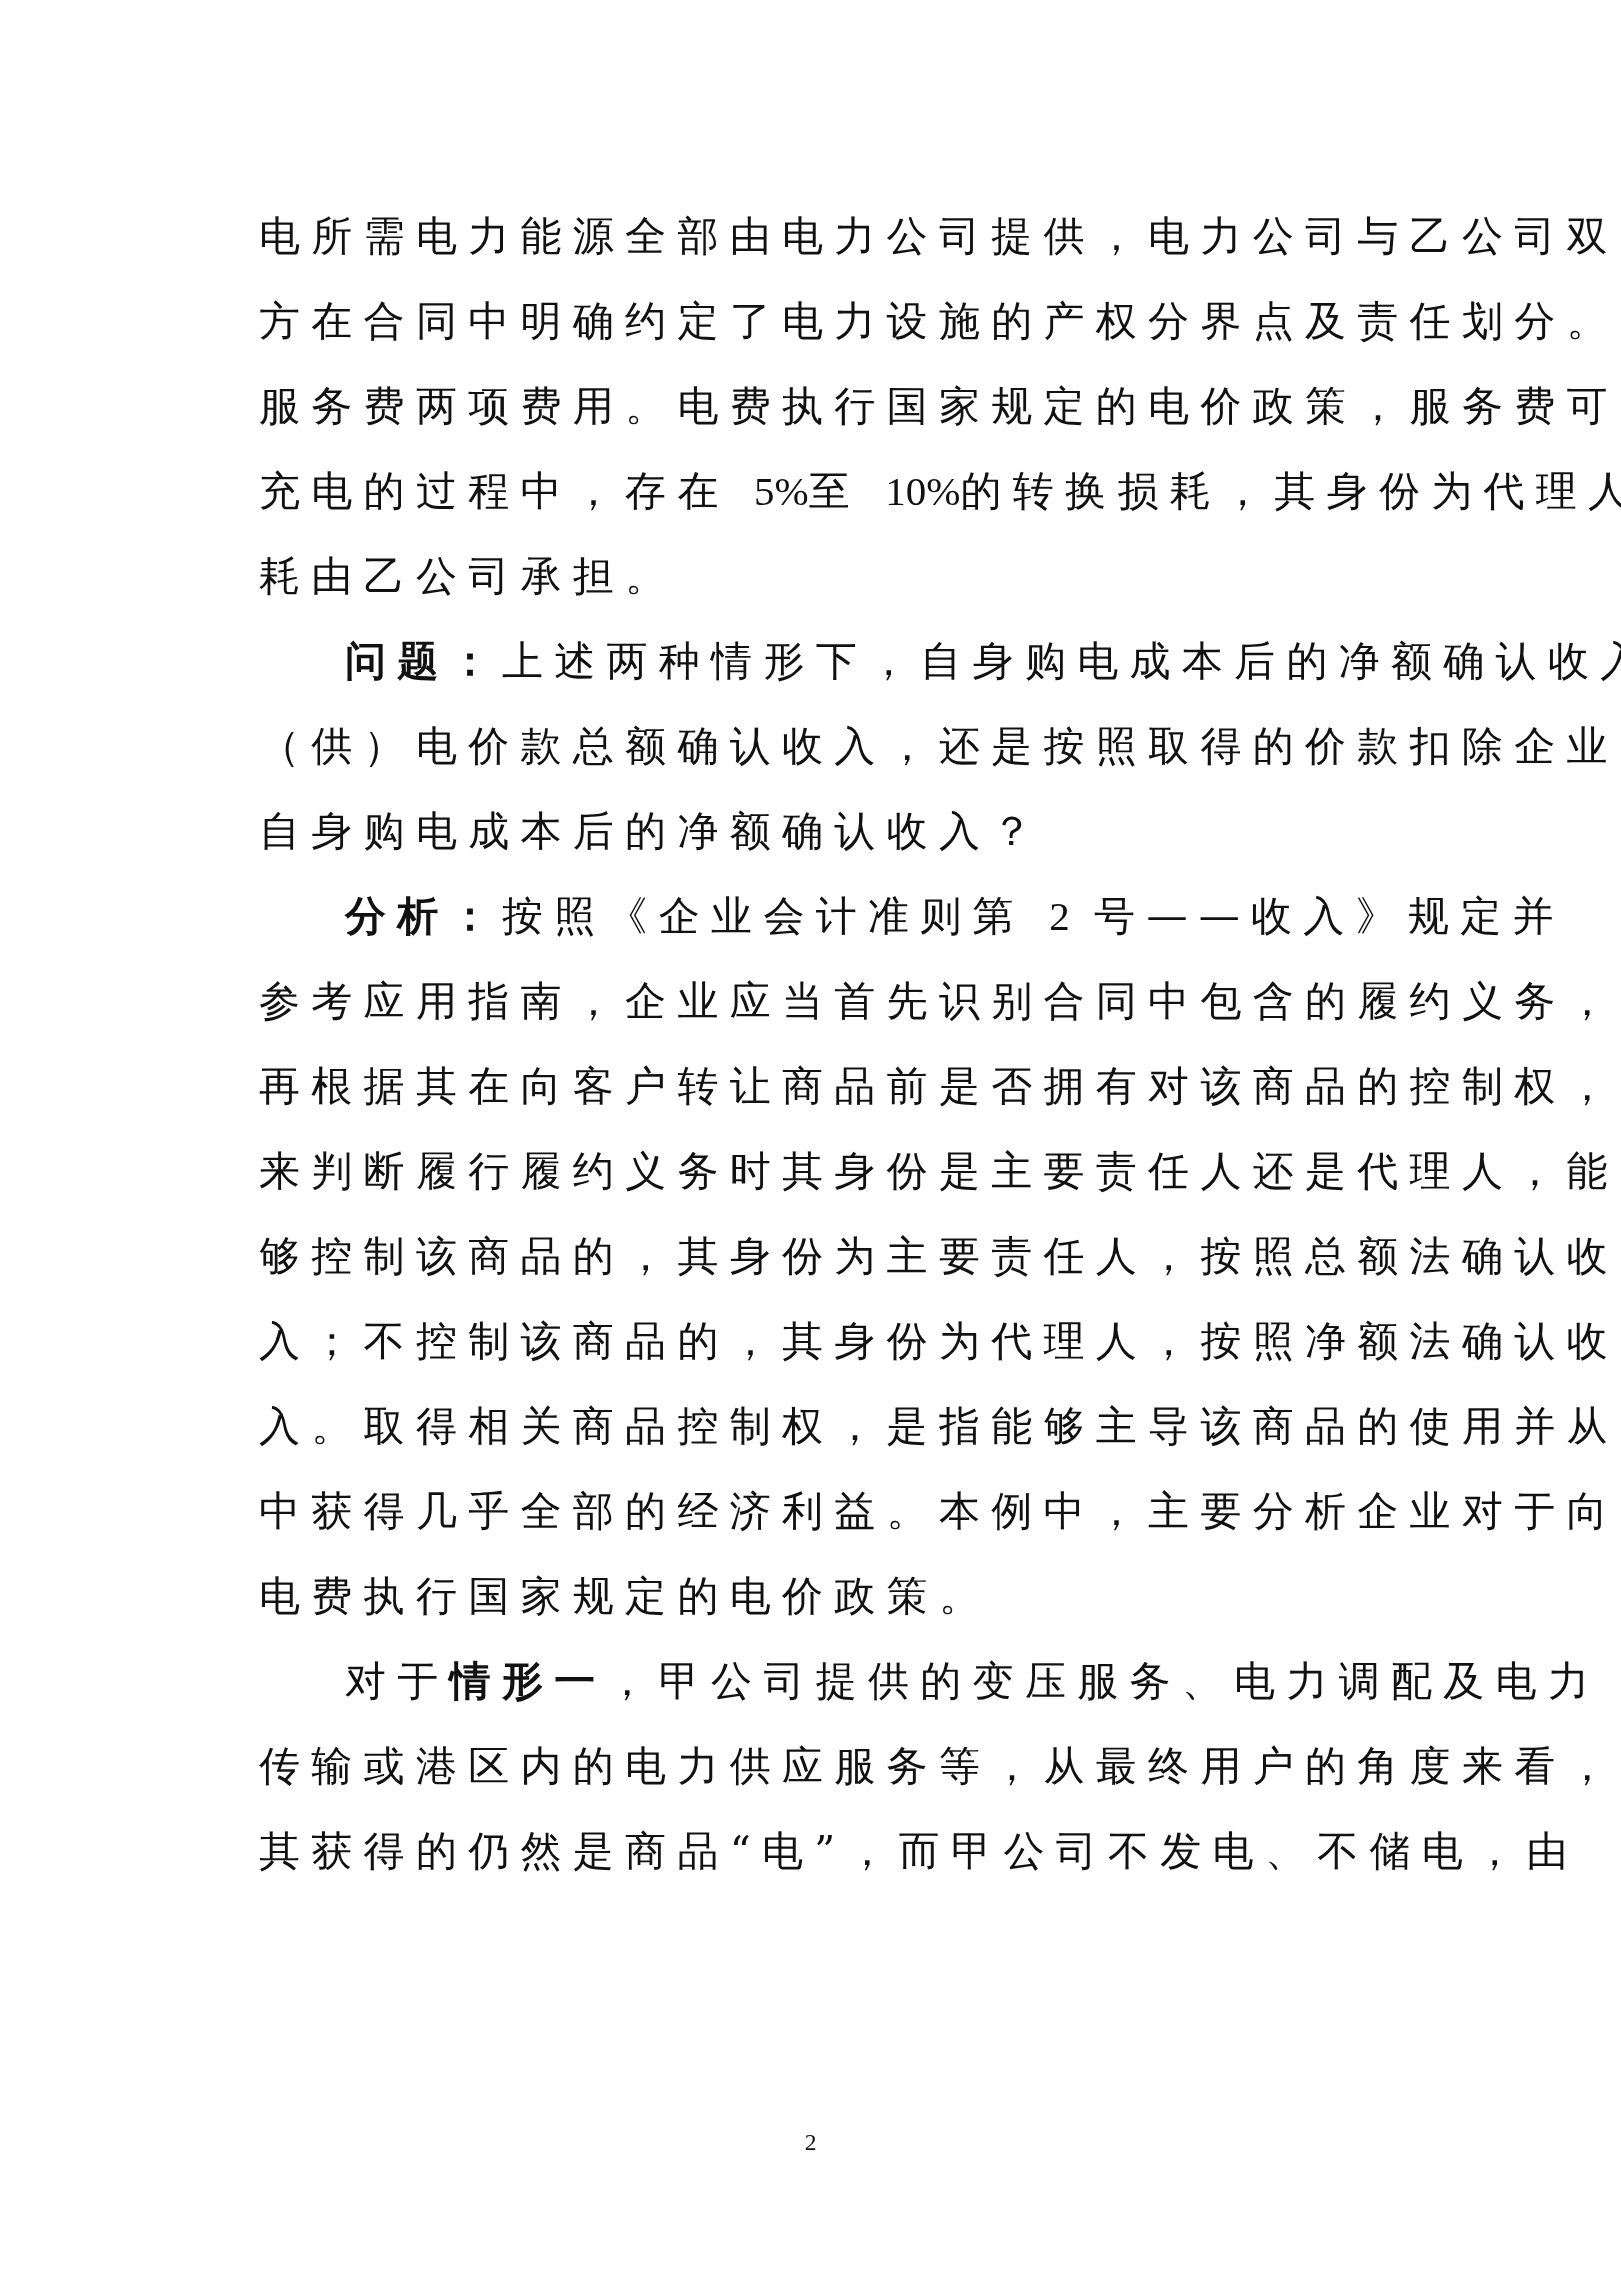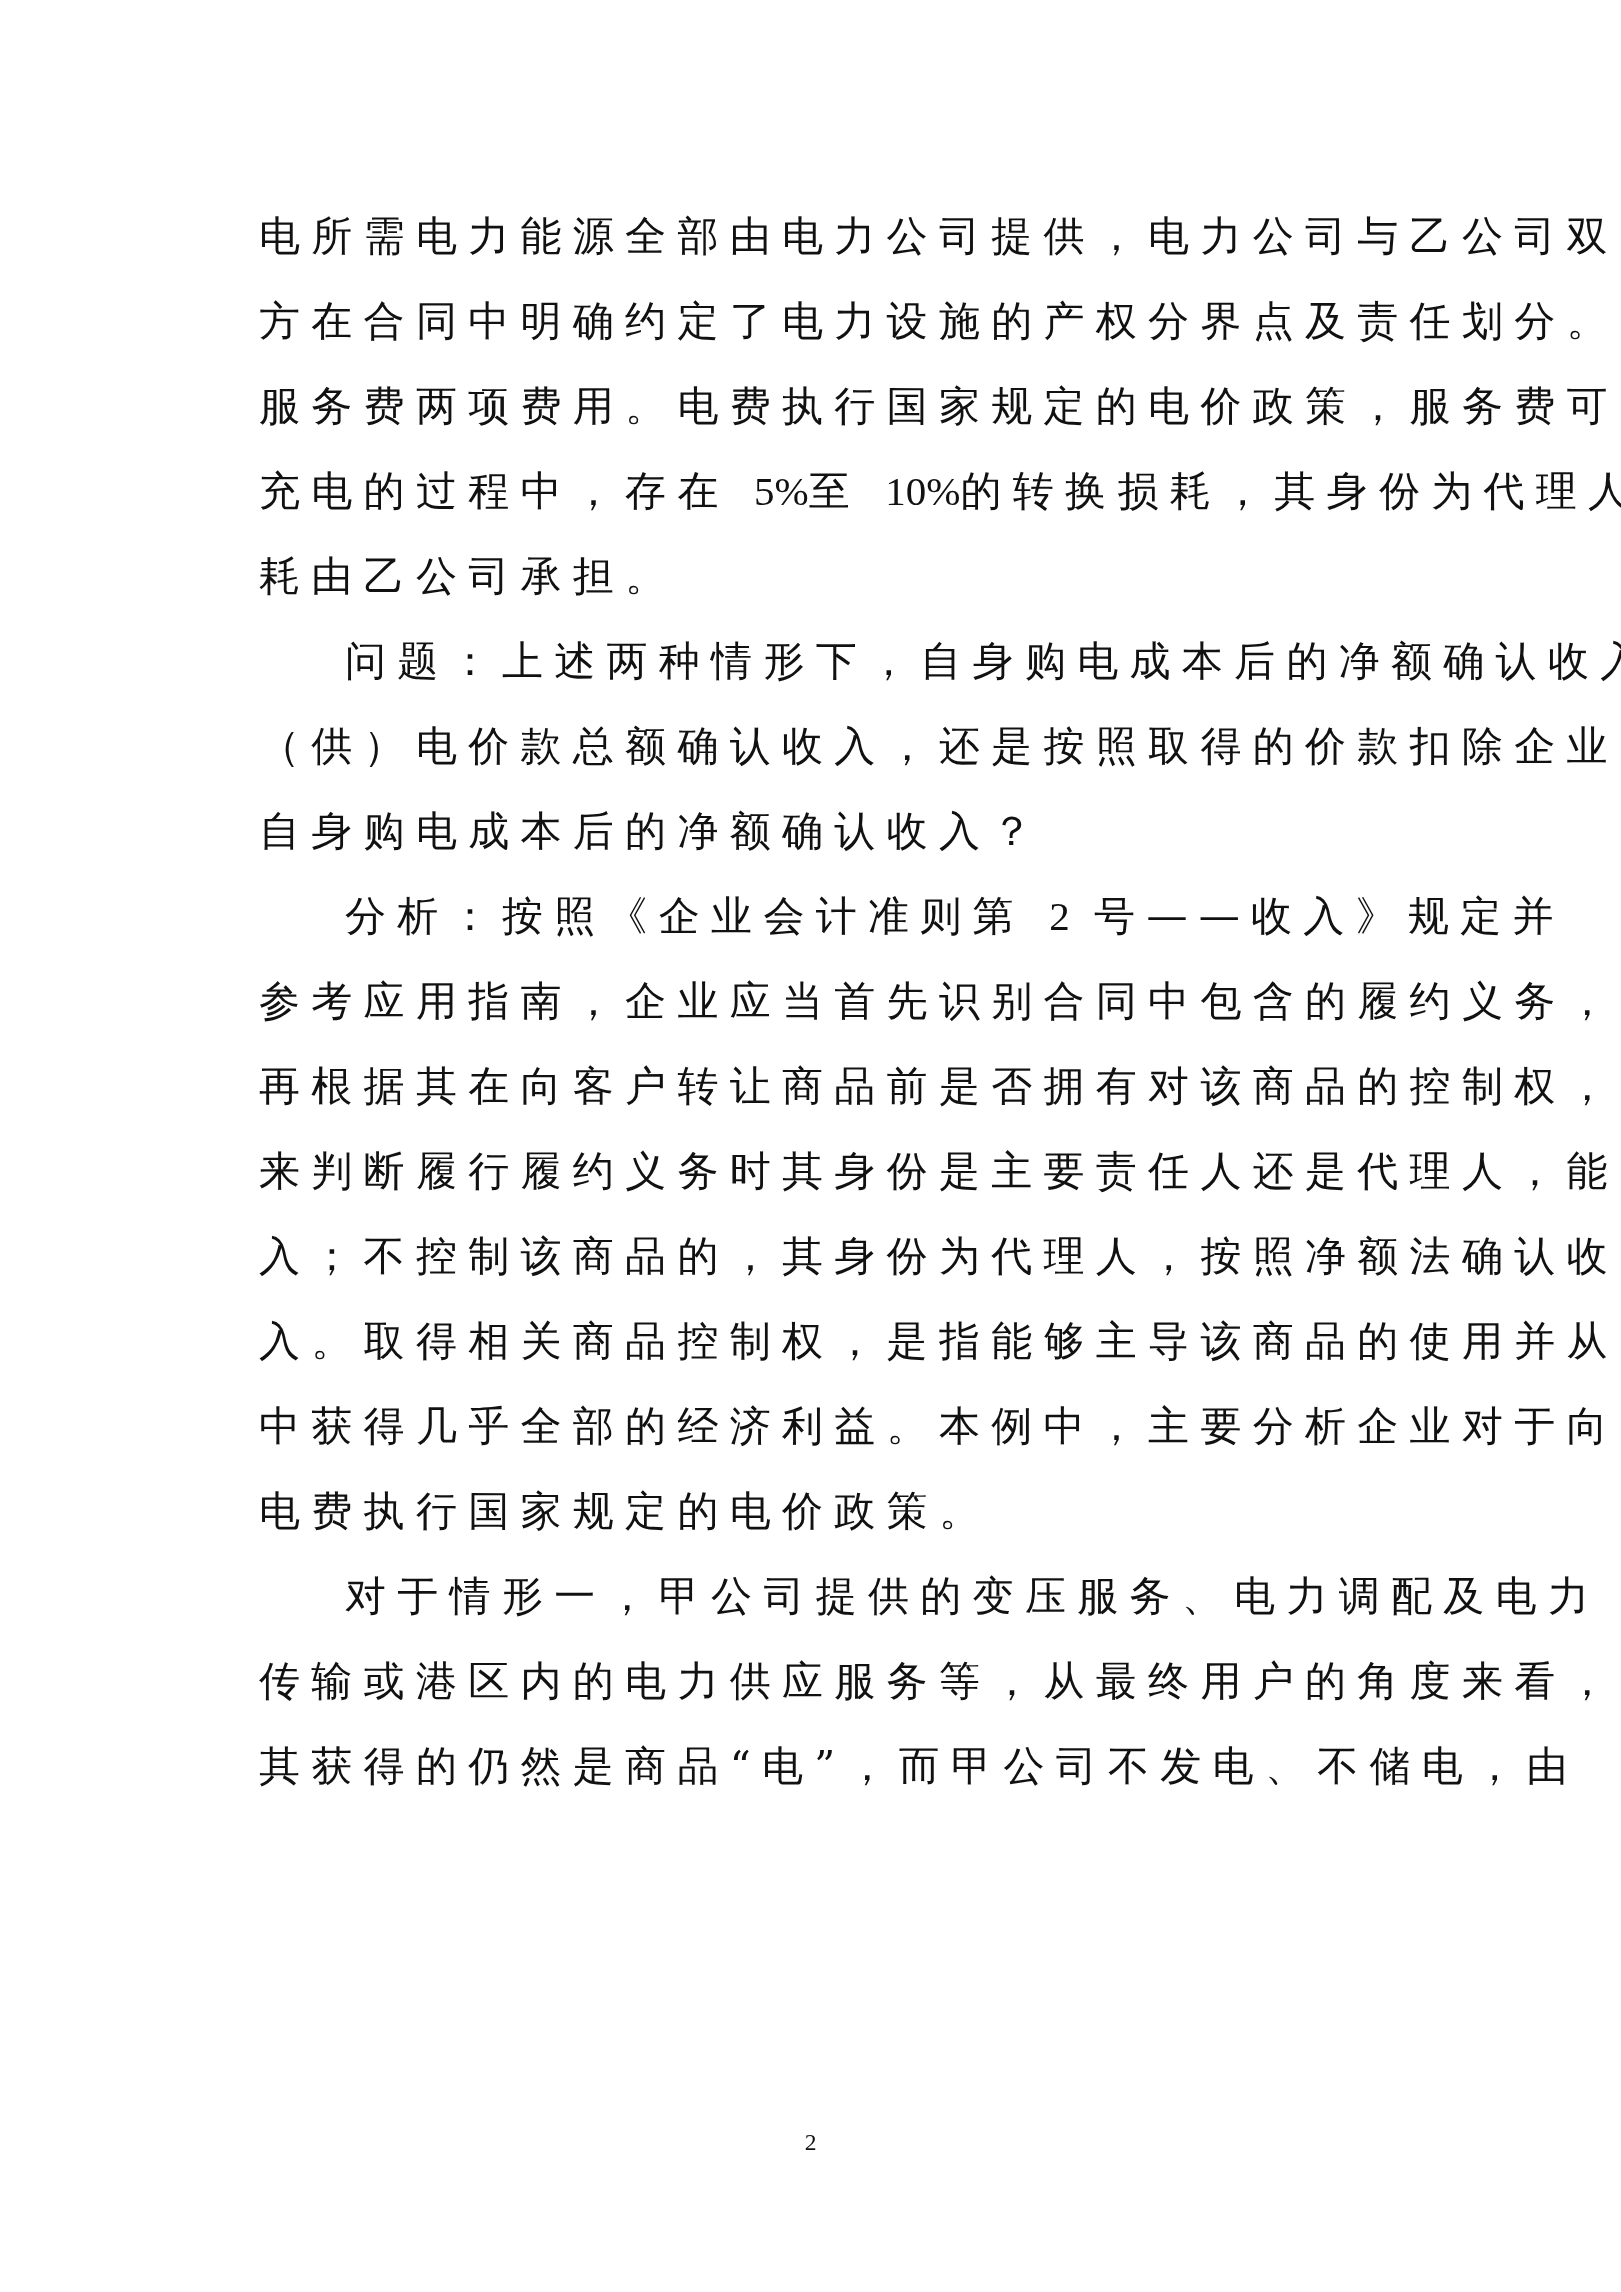--- a/index.html
+++ b/index.html
@@ -10,21 +10,21 @@
     color: #111111;
     margin-left: 12px;
   }
   .line {
     height: 85px; line-height: 85px; font-size: 41px;
     white-space: nowrap; letter-spacing: 11.3px;
     text-align: justify; text-align-last: justify;
   }
   .line.last { text-align-last: left; }
   .indent { padding-left: 86px; }
-  .bold { font-weight: normal; }
+  .bold { font-weight: bold; }
   .num { font-family: "Liberation Serif", serif; letter-spacing: 0; }
   .page-number {
     position: absolute; left: 0; width: 1621px; top: 2129px; text-align: center;
     font-family: "Liberation Serif", serif; font-size: 23.5px; color: #111;
   }
 </style>
 </head>
 <body>
 
 <div class="page">
@@ -41,20 +41,21 @@
   </div>
   <div class="line">（供）电价款总额确认收入，还是按照取得的价款扣除企业</div>
   <div class="line last">自身购电成本后的净额确认收入？</div>
 
   <div class="line indent">
     <span class="bold">分析：</span><span>按照《企业会计准则第 </span><span class="num">2</span><span> 号——收入》规定并</span>
   </div>
   <div class="line">参考应用指南，企业应当首先识别合同中包含的履约义务，</div>
   <div class="line">再根据其在向客户转让商品前是否拥有对该商品的控制权，</div>
   <div class="line">来判断履行履约义务时其身份是主要责任人还是代理人，能</div>
+  <div class="line">够控制该商品的，其身份为主要责任人，按照总额法确认收</div>
   <div class="line">入；不控制该商品的，其身份为代理人，按照净额法确认收</div>
   <div class="line">入。取得相关商品控制权，是指能够主导该商品的使用并从</div>
   <div class="line">中获得几乎全部的经济利益。本例中，主要分析企业对于向</div>
   <div class="line last">电费执行国家规定的电价政策。</div>
 
   <div class="line indent">
     <span>对于</span><span class="bold">情形一</span><span>，甲公司提供的变压服务、电力调配及电力</span>
   </div>
   <div class="line">传输或港区内的电力供应服务等，从最终用户的角度来看，</div>
   <div class="line">其获得的仍然是商品“电”，而甲公司不发电、不储电，由</div>

